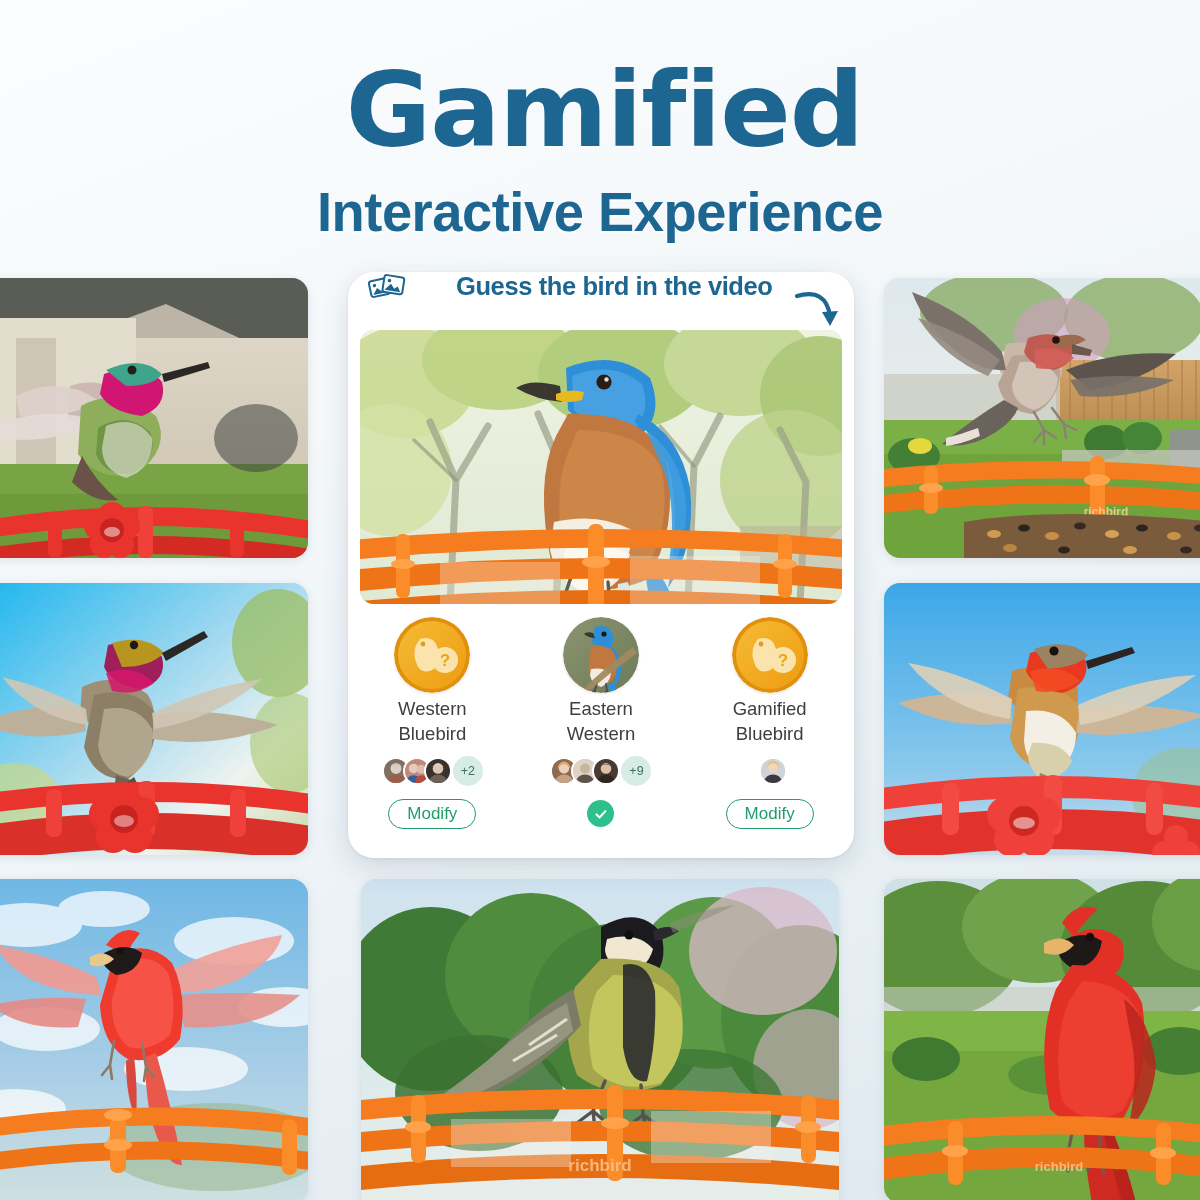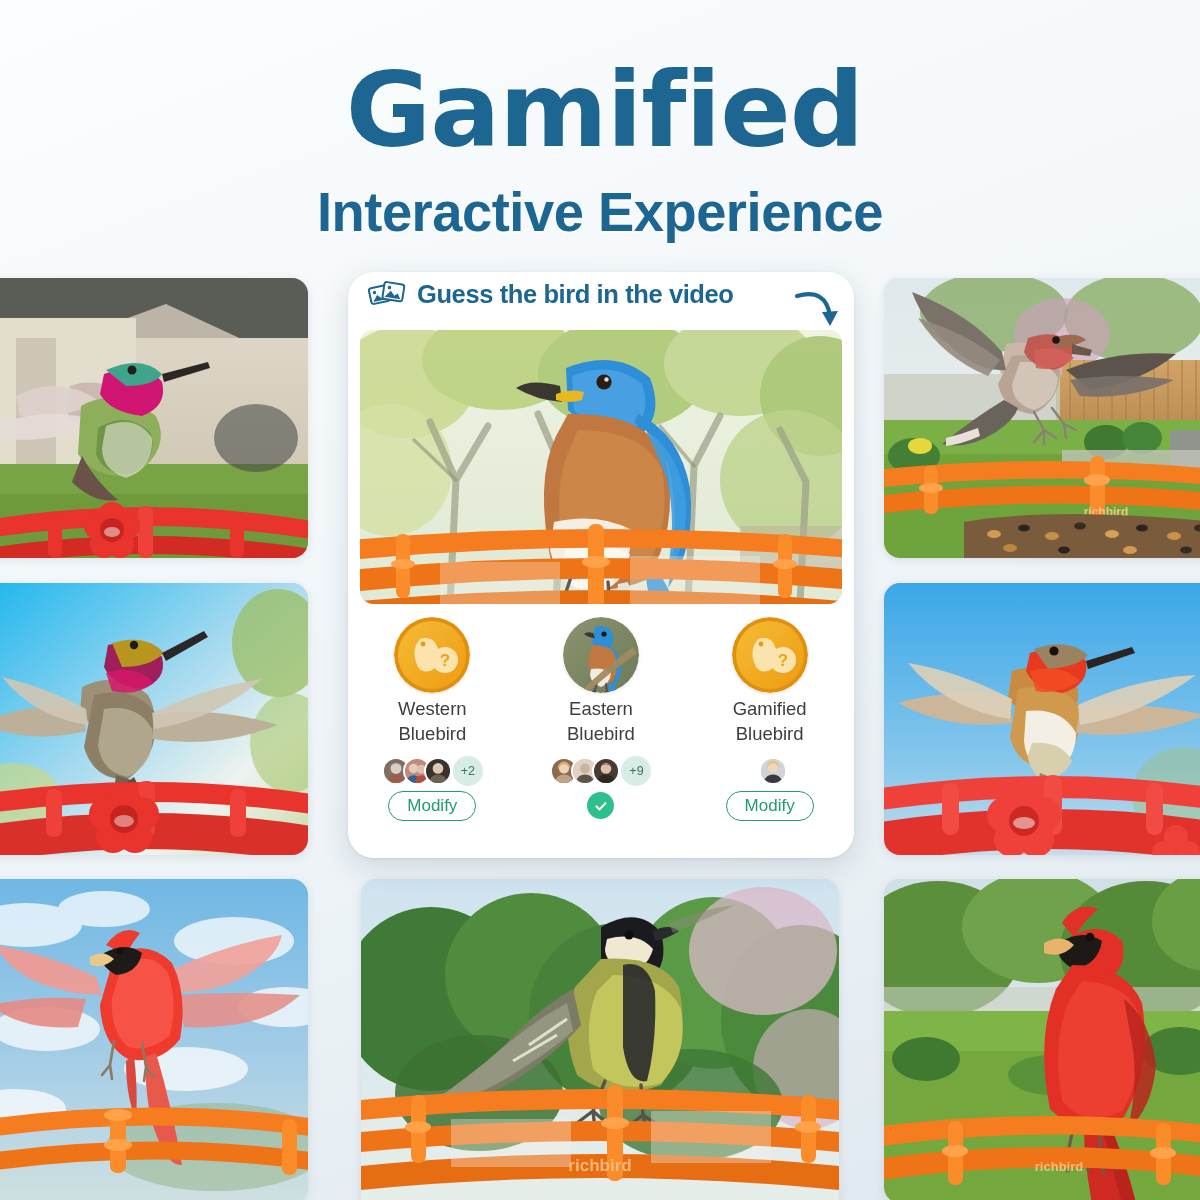--- a/index.html
+++ b/index.html
@@ -79,22 +79,23 @@
     border-radius: 26px;
     box-shadow: 0 8px 28px rgba(55,80,105,0.17), 0 1px 3px rgba(55,80,105,0.09);
     overflow: hidden;
   }
 
   .card-header {
     position: absolute;
     left: 0; top: 0;
     width: 506px; height: 44px;
     display: flex;
-    align-items: center;
+    align-items: flex-start;
     padding-left: 20px;
+    gap: 39px;
   }
   .header-icon { width: 38px; height: 30px; flex: none; }
   .header-title {
     font-family: "Liberation Sans", sans-serif;
     font-size: 25.5px;
     font-weight: bold;
     color: #1d6691;
     margin-left: 11px;
     letter-spacing: -0.4px;
     white-space: nowrap;
@@ -171,21 +172,21 @@
     color: #43705f;
     font-family: "Liberation Sans", sans-serif;
     font-size: 12.5px;
     display: flex;
     align-items: center;
     justify-content: center;
     margin-left: 8px;
     flex: none;
   }
 
-  .opt-action { margin-top: 12px; height: 18px; display: flex; align-items: center; justify-content: center; }
+  .opt-action { margin-top: 20px; height: 18px; display: flex; align-items: center; justify-content: center; }
   .modify-btn {
     border: 1.6px solid #1f9d6b;
     border-radius: 16px;
     color: #1f9d6b;
     background: #ffffff;
     font-family: "Liberation Sans", sans-serif;
     font-size: 17px;
     padding: 3px 18px 4px 18px;
     cursor: pointer;
     line-height: 1.25;
@@ -791,21 +792,21 @@
             <path d="M50 66 Q56 76 57 82 L49 82 Q45 72 45 66 Z" fill="#2e8fd8"></path>
             <g stroke="#4f4c4a" stroke-width="1.8" fill="none" stroke-linecap="round">
               <path d="M34 66 L32 73 M32 73 L28 77 M32 73 L32 79"></path>
               <path d="M43 67 L44 74 M44 74 L40 78 M44 74 L47 79"></path>
             </g>
           </g>
           <path d="M16 76 Q40 52 70 30 L74 36 Q44 58 24 76 Z" fill="#a08a5e" opacity="0.95"></path>
         </svg>
       </div>
       <div class="opt-label">Eastern
-Bluebird</div>
+Western</div>
       <div class="voters">
         <span class="voter">
           <svg viewBox="0 0 28 28">
               <rect width="28" height="28" fill="#8e6a50"></rect>
             <circle cx="14" cy="11" r="6" fill="#ecd2b8"></circle>
               <ellipse cx="14" cy="26" rx="10" ry="8" fill="#c2a184"></ellipse>
             <path d="M6 12 Q8 3 14 3 Q20 3 22 12 Q18 6 14 6 Q10 6 6 12 Z" fill="#d8ae76"></path>
             </svg>
         </span>
         <span class="voter">

